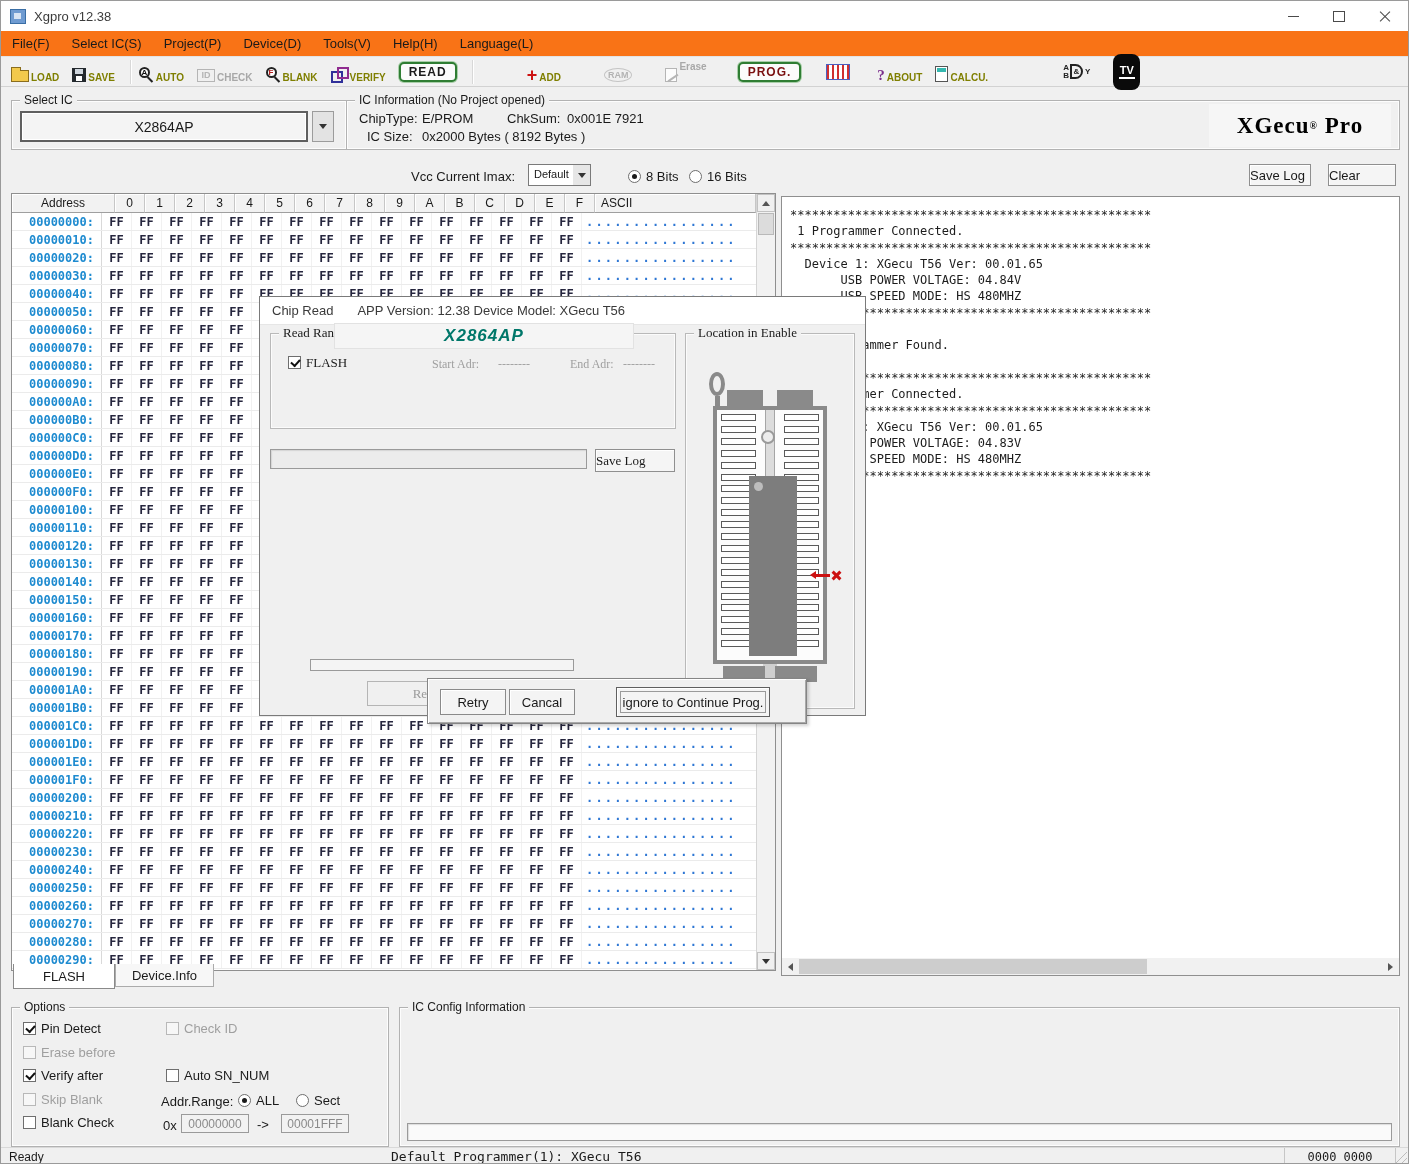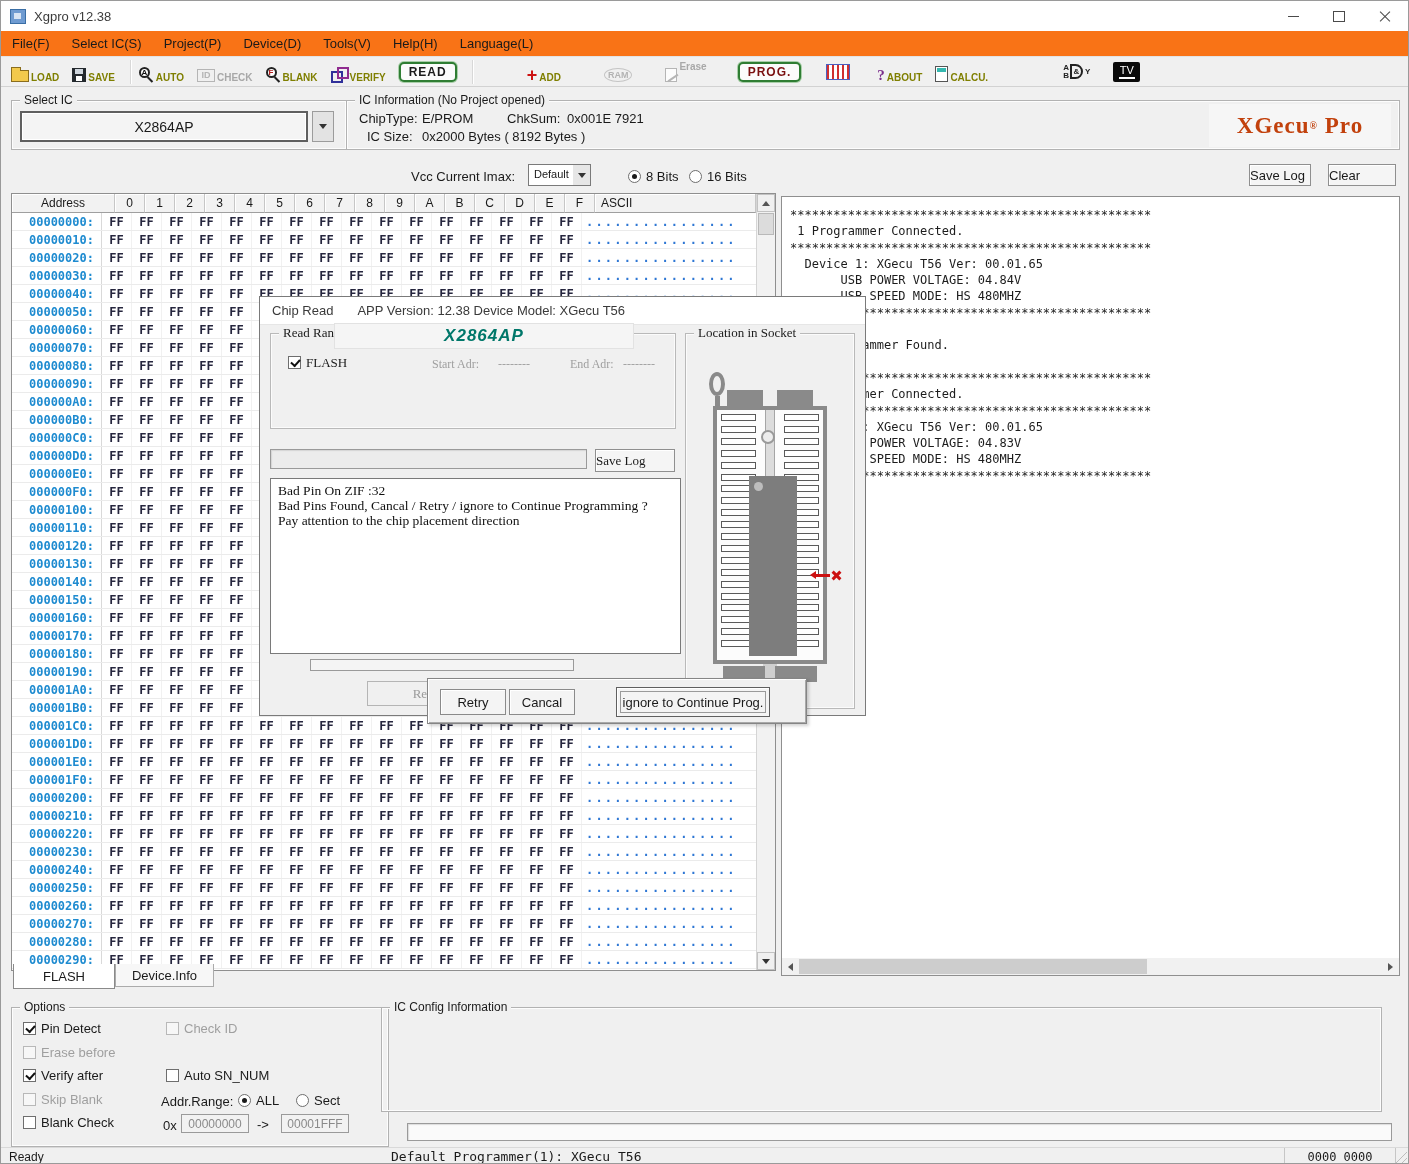--- a/index.html
+++ b/index.html
@@ -56,40 +56,40 @@
   .ic-erase::after{content:"";position:absolute;left:1px;top:8px;width:12px;height:2px;background:#b5b5b5;transform:rotate(-35deg);}
   .ic-chip{width:24px;height:16px;border:1px solid #4a5fc0;background:repeating-linear-gradient(90deg,#d03030 0 2px,#ffffff 2px 5px);align-self:center;}
   .ic-q{color:#7a2d8c;font-weight:bold;font-size:15px;font-family:"Liberation Serif",serif;line-height:15px;}
   .ic-calc{width:13px;height:16px;border:1px solid #555;background:#fff;margin-bottom:1px;}
   .ic-calc::before{content:"";position:absolute;top:1px;left:1px;width:9px;height:4px;background:#35b8b0;}
   .ic-gate{display:flex;align-items:center;align-self:center;}
   .gate-in{display:flex;flex-direction:column;font-size:8px;font-weight:bold;line-height:8px;color:#222;margin-right:1px;}
   .gate-body{width:13px;height:15px;border:2px solid #222;border-left:2px solid #222;border-radius:0 9px 9px 0;
              display:flex;align-items:center;justify-content:center;font-size:8px;font-weight:bold;color:#222;}
   .gate-out{font-size:8px;font-weight:bold;color:#222;margin-left:2px;}
-  .ic-tv{width:27px;height:20px;background:#0a0a0a;border-radius:2px;color:#fff;font-weight:normal;font-size:11px;
+  .ic-tv{width:27px;height:36px;background:#0a0a0a;border-radius:8px;color:#fff;font-weight:bold;font-size:11px;
          display:flex;align-items:center;justify-content:center;align-self:center;}
   .ic-tv span{border-bottom:2px solid #fff;padding:0 1px 1px 1px;}
 
   
   .grp{position:absolute;border:1px solid #b2b2b2;box-shadow:inset 0 0 0 1px #fdfdfd;}
   .grp>.lbl{position:absolute;top:-8px;left:8px;background:#f0f0f0;padding:0 4px;font-size:12px;line-height:15px;}
 
   
   .combo-big{position:absolute;left:8px;top:10px;width:288px;height:31px;border:2px solid #5f5f5f;background:#f4f4f4;
              box-shadow:inset 0 0 0 1px #ffffff;display:flex;align-items:center;justify-content:center;font-size:14px;}
   .combo-btn{position:absolute;left:300px;top:10px;width:22px;height:31px;background:#e3e3e3;border:1px solid #9c9c9c;
              display:flex;align-items:center;justify-content:center;}
   .tri-down{width:0;height:0;border-left:4px solid transparent;border-right:4px solid transparent;border-top:5px solid #333;}
   .tri-up{width:0;height:0;border-left:4px solid transparent;border-right:4px solid transparent;border-bottom:5px solid #555;}
   .tri-left{width:0;height:0;border-top:4px solid transparent;border-bottom:4px solid transparent;border-right:5px solid #555;}
   .tri-right{width:0;height:0;border-top:4px solid transparent;border-bottom:4px solid transparent;border-left:5px solid #555;}
   .info-text{position:absolute;font-size:13px;white-space:nowrap;}
   .logo{position:absolute;left:1208px;top:103px;width:182px;height:43px;background:#f6f6f6;display:flex;align-items:center;justify-content:center;
-        font-family:"Liberation Serif",serif;font-weight:bold;font-size:23px;letter-spacing:1px;color:#c2410c;}
+        font-family:"Liberation Serif",serif;font-weight:bold;font-size:23px;letter-spacing:1px;color:#000000;}
   .logo sup{font-size:10px;}
 
   
   .radio{display:inline-block;width:13px;height:13px;border:1px solid #6e6e6e;border-radius:50%;background:#fff;position:relative;vertical-align:-2px;}
   .radio.sel::after{content:"";position:absolute;left:3px;top:3px;width:5px;height:5px;border-radius:50%;background:#1a1a1a;}
   .radio.dis{border-color:#b8b8b8;}
   .cb{display:inline-block;width:13px;height:13px;border:1px solid #6e6e6e;background:#fff;position:relative;vertical-align:-2px;}
   .cb.chk::after{content:"";position:absolute;left:2px;top:2px;width:7px;height:4px;border-left:2px solid #111;border-bottom:2px solid #111;transform:rotate(-48deg);}
   .cb.dis{border-color:#b8b8b8;background:#f7f7f7;}
   .ctl-label{margin-left:5px;}
@@ -1281,21 +1281,21 @@
   </span>
   <span class="opt-item" style="left:162px;top:1117px;">0x</span>
   <div class="rng-box" style="left:180px;top:1113px;">
       <span>00000000</span>
     </div>
   <span class="opt-item" style="left:256px;top:1116px;">-&gt;</span>
   <div class="rng-box" style="left:280px;top:1113px;">
       <span>00001FFF</span>
     </div>
 
-  <div class="grp" style="left:380px;top:1006px;width:1001px;height:105px;">
+  <div class="grp" style="left:398px;top:1006px;width:1001px;height:140px;">
     <span class="lbl">IC Config Information</span>
   </div>
   <div class="cfgbar"></div>
 
   <div class="statusbar">
     <span class="st-ready">Ready</span>
     <span class="st-prog">Default Programmer(1): XGecu T56</span>
     <span class="st-count">
         <span>0000 0000</span>
       </span>
@@ -1321,33 +1321,28 @@
     <span class="srf dimtxt" style="position:absolute;left:172px;top:60px;font-size:12px;">Start Adr:</span>
     <span class="srf dimtxt" style="position:absolute;left:238px;top:60px;font-size:12px;">--------</span>
     <span class="srf dimtxt" style="position:absolute;left:310px;top:60px;font-size:12px;">End Adr:</span>
     <span class="srf dimtxt" style="position:absolute;left:363px;top:60px;font-size:12px;">--------</span>
 
     <div class="dlg-statusbox"></div>
     <div class="btn srf" style="left:335px;top:152px;width:80px;height:23px;position:absolute;">
         <span>Save Log</span>
       </div>
 
-    <div class="msgbox">
-        <div>Bad Pin On ZIF :32</div>
-        <div>Bad Pins Found, Cancal / Retry / ignore to Continue Programming ?</div>
-        <div>Pay attention to the chip placement direction</div>
-      </div>
 
     <div class="thinbar"></div>
     <div class="readbtn">
         <span>Read</span>
       </div>
 
     <div class="dlg-grp" style="left:425px;top:36px;width:170px;height:376px;">
-      <span class="lbl">Location in Socket</span>
+      <span class="lbl">Location in Enable</span>
       <div class="sockwrap">
         <div class="lever-loop"></div>
         <div class="lever-stem"></div>
         <div class="stab" style="left:16px;top:2px;width:36px;height:17px;"></div>
         <div class="stab" style="left:66px;top:2px;width:36px;height:17px;"></div>
         <div class="sockbody">
           <div class="rail"></div>
           <div class="railcirc"></div>
           <div>
               <div class="slot sl" style="top: 4px;"></div>

